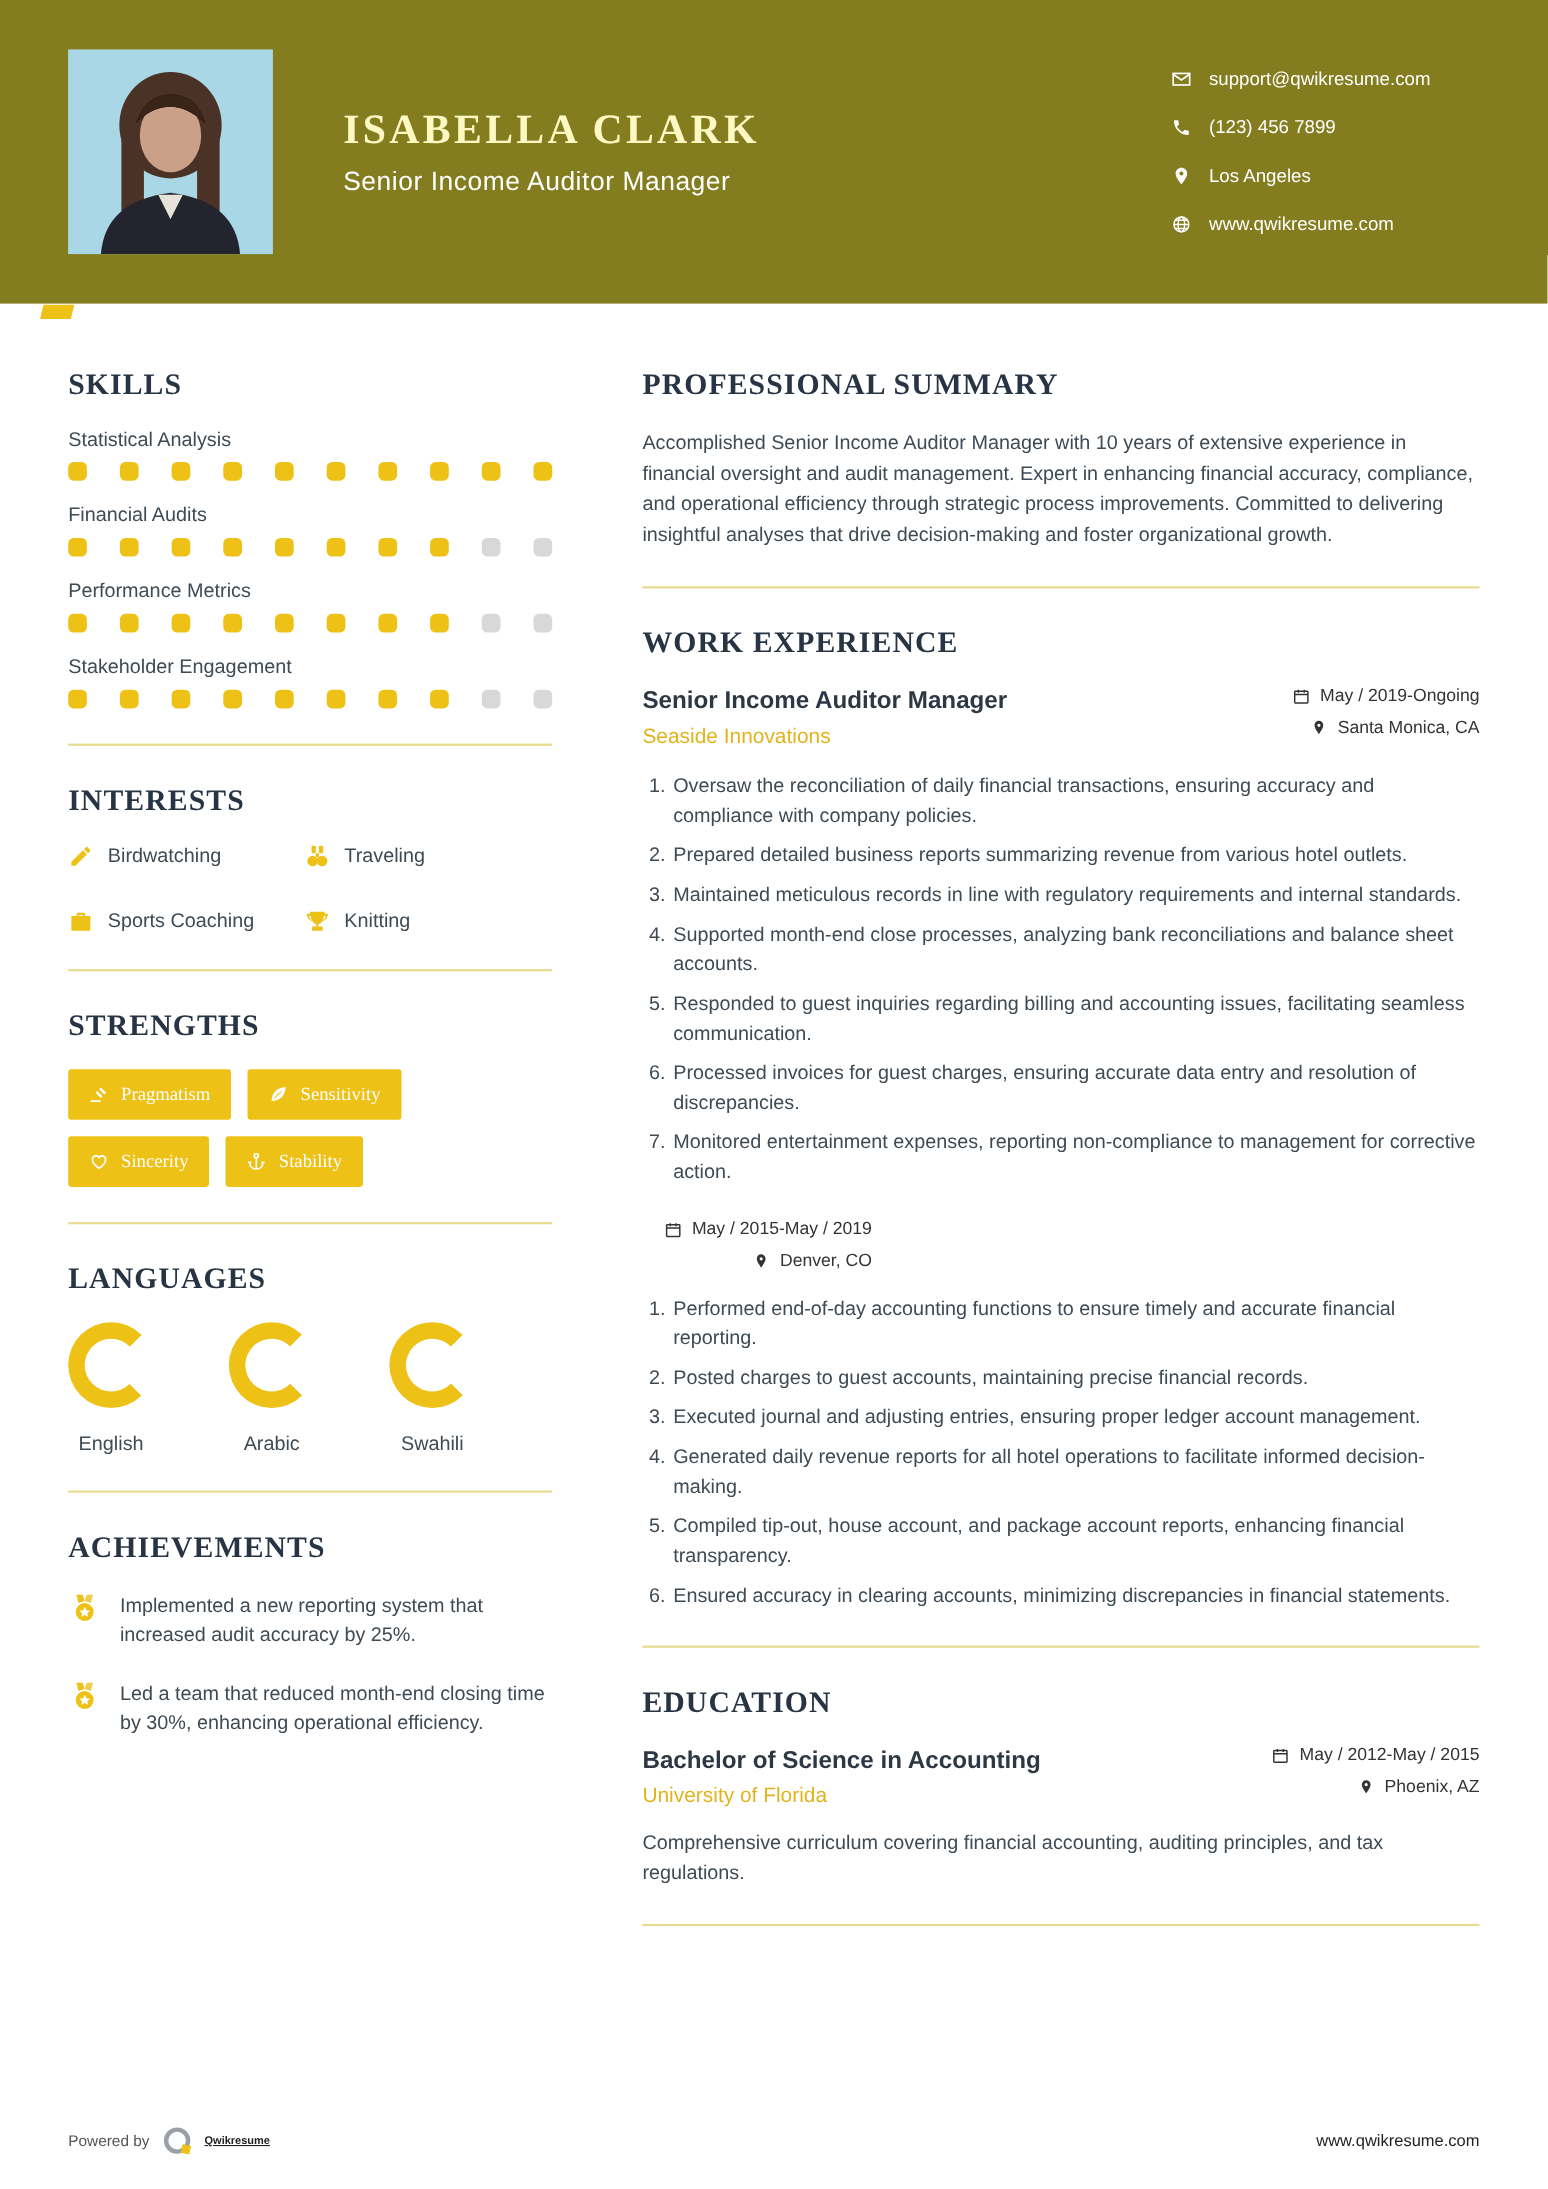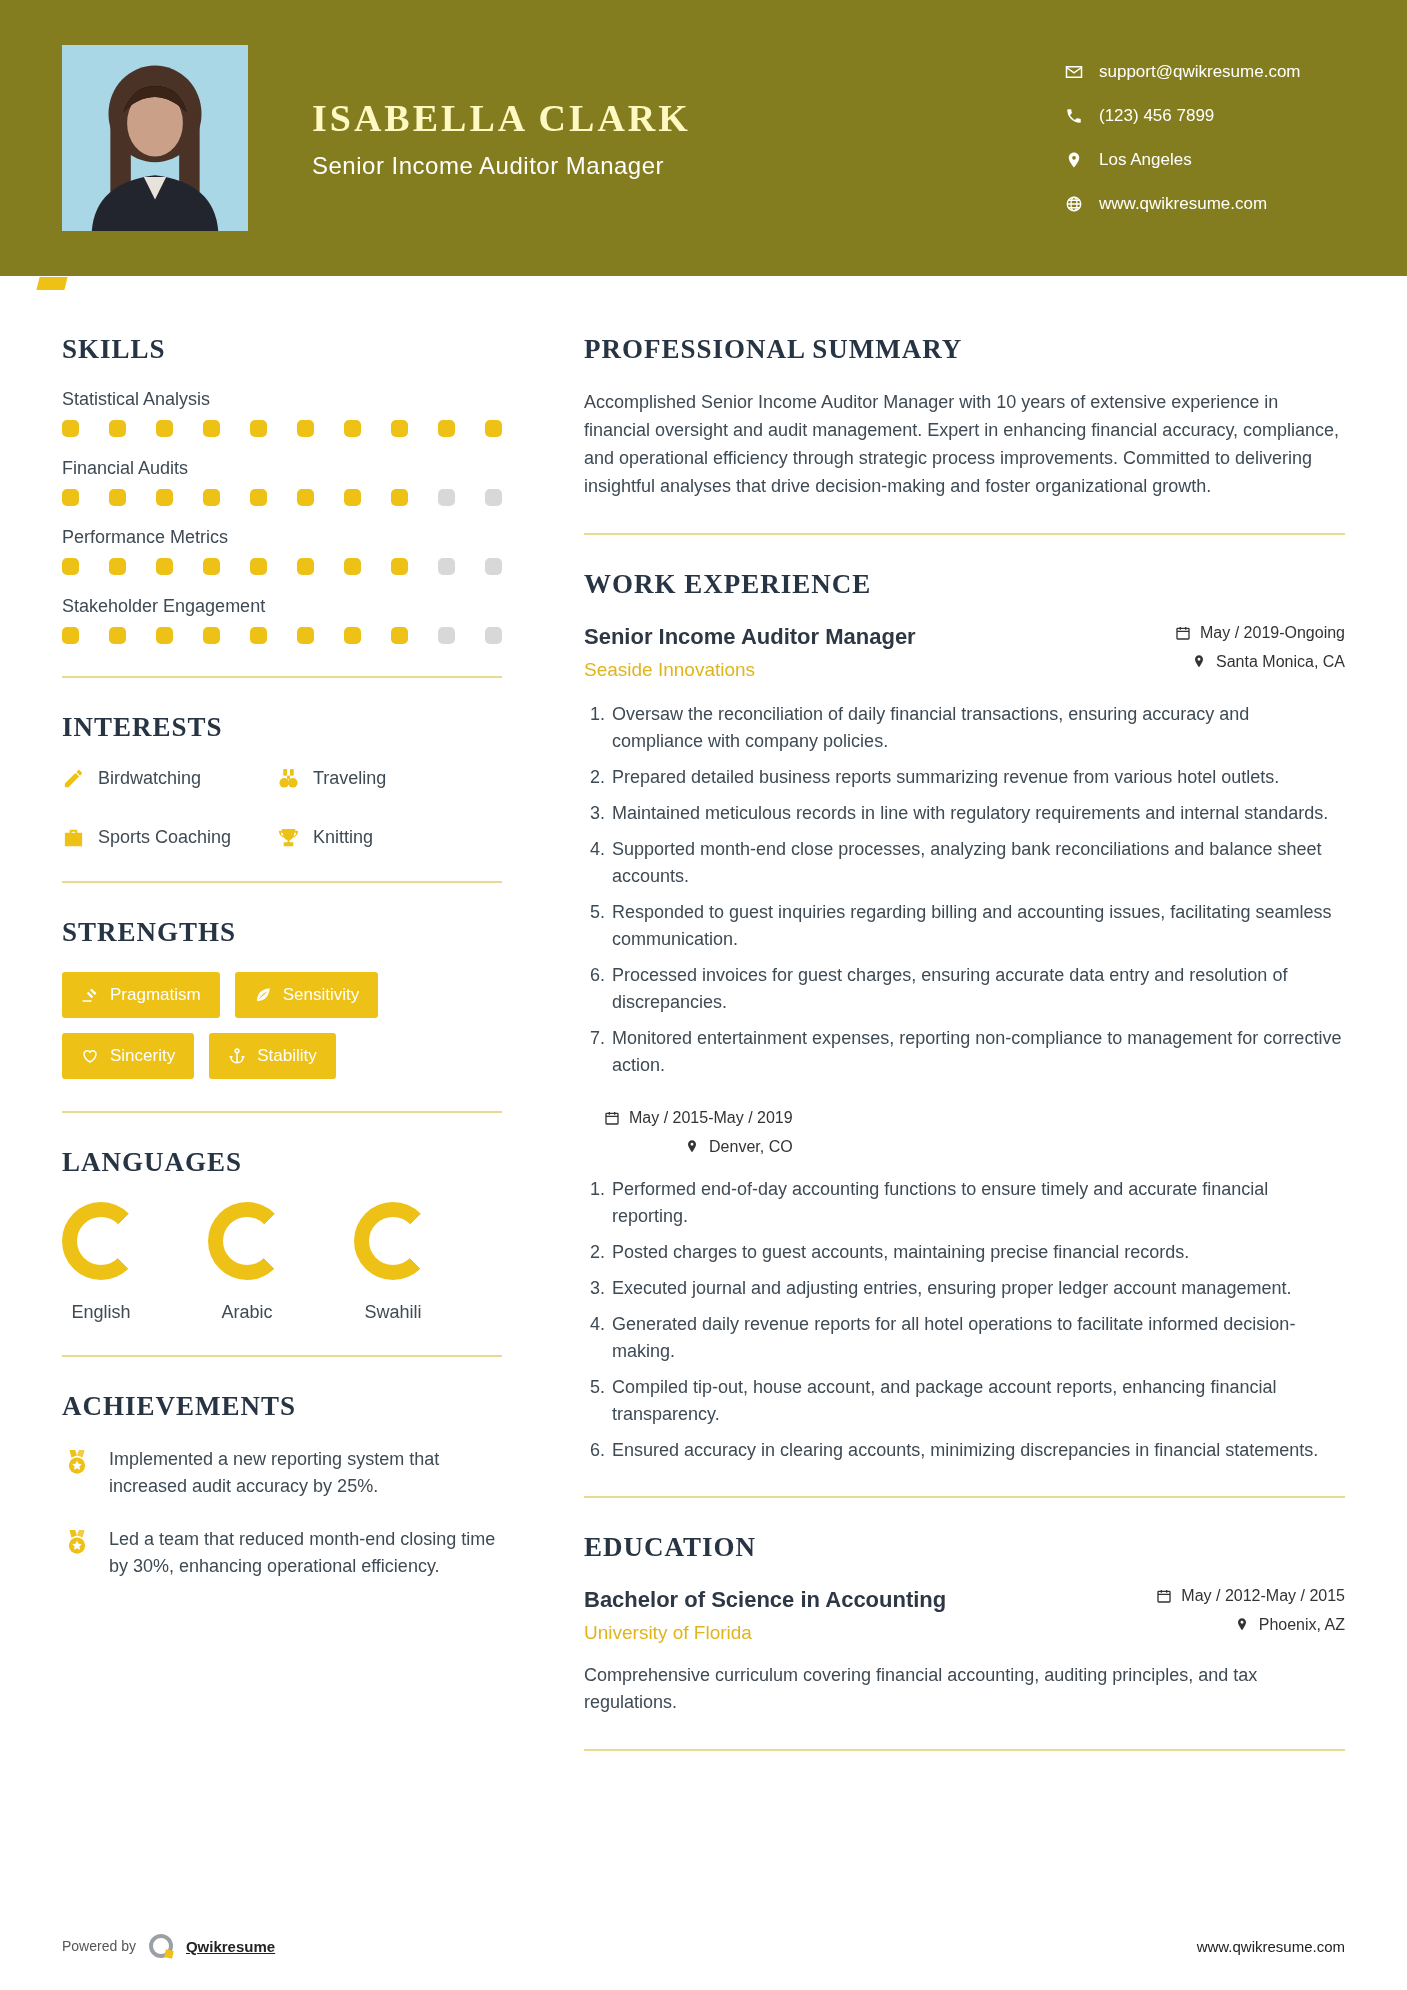--- a/index.html
+++ b/index.html
@@ -42,21 +42,21 @@
   .dot{width:17px;height:17px;border-radius:5px;background:var(--dot-empty);}
   .dot.filled{background:var(--accent);}
 
   
   .interests-grid{display:grid;grid-template-columns:215px auto;row-gap:36px;}
   .interest{display:flex;align-items:center;gap:13px;font-size:18px;}
   .interest .iicon{width:23px;height:23px;display:inline-flex;}
 
   
   .strengths{display:flex;flex-wrap:wrap;gap:15px;max-width:390px;}
-  .strength-btn{display:inline-flex;align-items:center;gap:11px;background:var(--accent);color:#fff;font-size:17px;padding:13px 19px;border-radius:3px;}
+  .strength-btn{display:inline-flex;align-items:center;gap:11px;background:var(--accent);color:#fff;font-size:17px;padding:13px 19px;border-radius:3px;font-family:Liberation Serif, serif;}
   .strength-btn .sicon{width:18px;height:18px;display:inline-flex;}
 
   
   .langs{display:flex;gap:68px;margin-top:14px;}
   .lang{display:flex;flex-direction:column;align-items:center;gap:22px;font-size:18px;}
   .ring{width:78px;height:78px;border-radius:50%;position:relative;}
   .ring::after{content:"";position:absolute;inset:15px;background:#fff;border-radius:50%;}
 
   
   .achv{display:flex;gap:17px;margin-bottom:26px;font-size:18px;line-height:1.5;}
@@ -73,21 +73,21 @@
   .meta .micon{width:16px;height:16px;display:inline-flex;}
   ol.bullets{margin:20px 0 0;padding-left:26px;font-size:18px;line-height:1.5;}
   ol.bullets li{margin-bottom:9px;padding-left:2px;}
   .edu-desc{font-size:18px;line-height:1.55;margin:18px 0 0;}
   .final-sep{margin-top:78px;}
 
   
   footer{position:absolute;left:62px;right:62px;bottom:30px;display:flex;justify-content:space-between;align-items:center;}
   .brand{display:flex;align-items:center;gap:11px;}
   .powered{font-size:14px;color:#555;}
-  .brand-name{font-weight:bold;text-decoration:underline;color:#222;font-size:15px;cursor:pointer;}
+  .brand-name{font-weight:bold;text-decoration:underline;color:#222;font-size:10px;cursor:pointer;}
   .site{font-size:15px;color:#222;cursor:pointer;}
   .qlogo{width:28px;height:28px;display:inline-flex;}
 </style>
 </head>
 <body>
 
 <div class="page">
 
   <header>
     <div class="photo">

